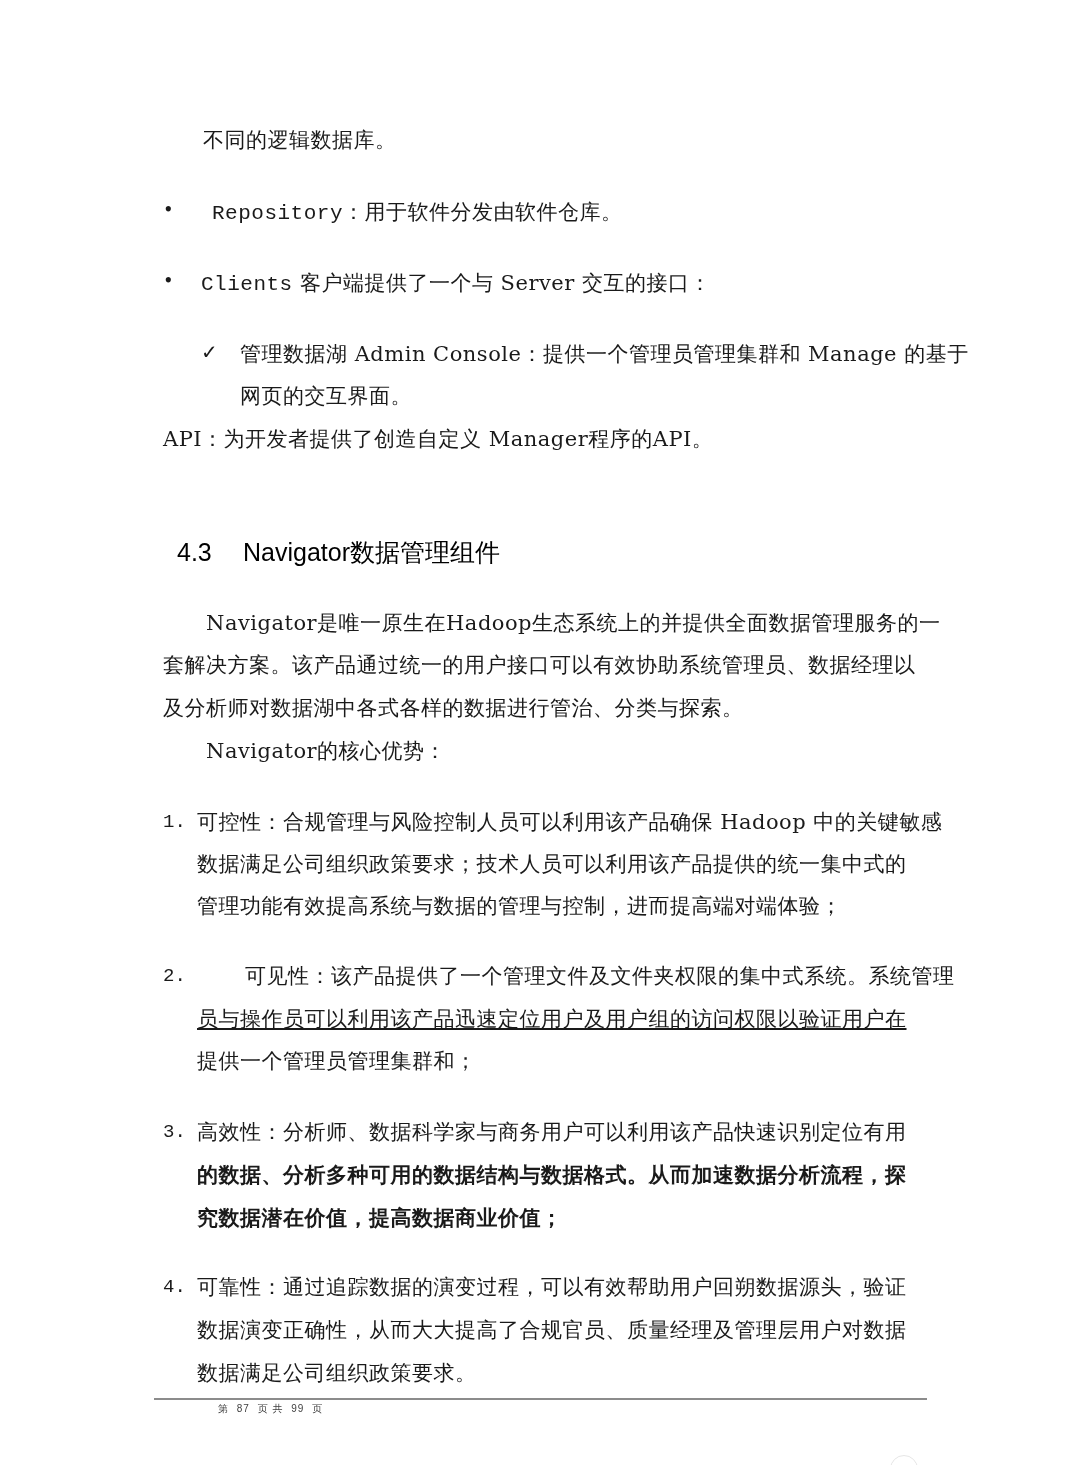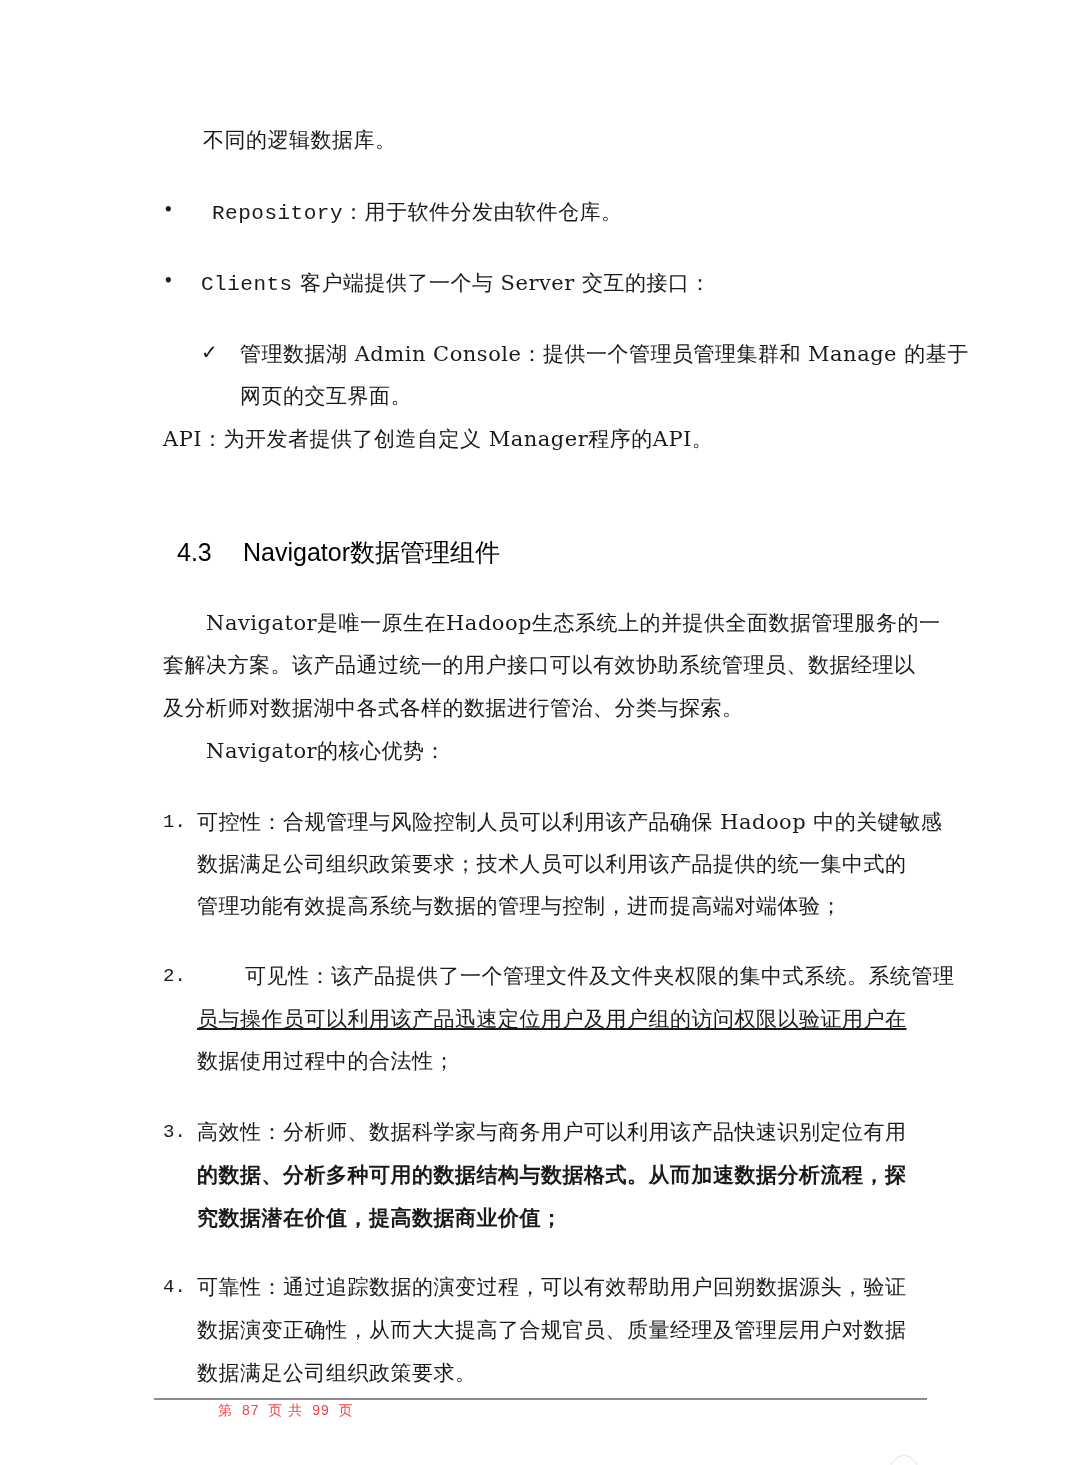--- a/index.html
+++ b/index.html
@@ -18,21 +18,21 @@
     }
     .heading .num { display: inline-block; width: 66px; }
     .list-num { font-family: "Liberation Mono", "DejaVu Sans Mono", monospace; font-size: 19px; }
     .footer-rule {
       position: absolute; left: 154px; top: 1398px; width: 773px; height: 2px;
       background: #8c8c8c;
     }
     .footer {
       position: absolute; left: 218px; top: 1402px;
       font-family: "Liberation Sans", "DejaVu Sans", sans-serif;
-      font-size: 14px; color: #ef4444; letter-spacing: 1px; text-align: center;
+      font-size: 10px; color: #404040; letter-spacing: 1px; text-align: center;
     }
     .footer b { font-weight: normal; margin: 0 4px; }
     .corner-mark {
       position: absolute; left: 890px; top: 1455px; width: 26px; height: 26px;
       border: 1px solid #e6e6e6; border-radius: 50%;
     }
   </style>
 </head>
 <body>
 
@@ -65,21 +65,21 @@
 <div class="abs body-text" style="left:206px; top:739px;">Navigator的核心优势：</div>
 
 <div class="abs list-num" style="left:163px; top:811px;">1.</div>
 <div class="abs body-text" style="left:197px; top:810px;">可控性：合规管理与风险控制人员可以利用该产品确保 Hadoop 中的关键敏感</div>
 <div class="abs body-text" style="left:197px; top:852px;">数据满足公司组织政策要求；技术人员可以利用该产品提供的统一集中式的</div>
 <div class="abs body-text" style="left:197px; top:894px;">管理功能有效提高系统与数据的管理与控制，进而提高端对端体验；</div>
 
 <div class="abs list-num" style="left:163px; top:965px;">2.</div>
 <div class="abs body-text" style="left:197px; top:964px;margin-left:48px;">可见性：该产品提供了一个管理文件及文件夹权限的集中式系统。系统管理</div>
 <div class="abs body-text" style="left:197px; top:1007px;text-decoration:underline;">员与操作员可以利用该产品迅速定位用户及用户组的访问权限以验证用户在</div>
-<div class="abs body-text" style="left:197px; top:1049px;">数据使用过程中的合法性；</div>
+<div class="abs body-text" style="left:197px; top:1049px;">提供一个管理员管理集群和；</div>
 
 <div class="abs list-num" style="left:163px; top:1121px;">3.</div>
 <div class="abs body-text" style="left:197px; top:1120px;">高效性：分析师、数据科学家与商务用户可以利用该产品快速识别定位有用</div>
 <div class="abs body-text" style="left:197px; top:1163px;font-weight:bold;">的数据、分析多种可用的数据结构与数据格式。从而加速数据分析流程，探</div>
 <div class="abs body-text" style="left:197px; top:1206px;font-weight:bold;">究数据潜在价值，提高数据商业价值；</div>
 
 <div class="abs list-num" style="left:163px; top:1276px;">4.</div>
 <div class="abs body-text" style="left:197px; top:1275px;">可靠性：通过追踪数据的演变过程，可以有效帮助用户回朔数据源头，验证</div>
 <div class="abs body-text" style="left:197px; top:1318px;">数据演变正确性，从而大大提高了合规官员、质量经理及管理层用户对数据</div>
 <div class="abs body-text" style="left:197px; top:1361px;">数据满足公司组织政策要求。</div>

